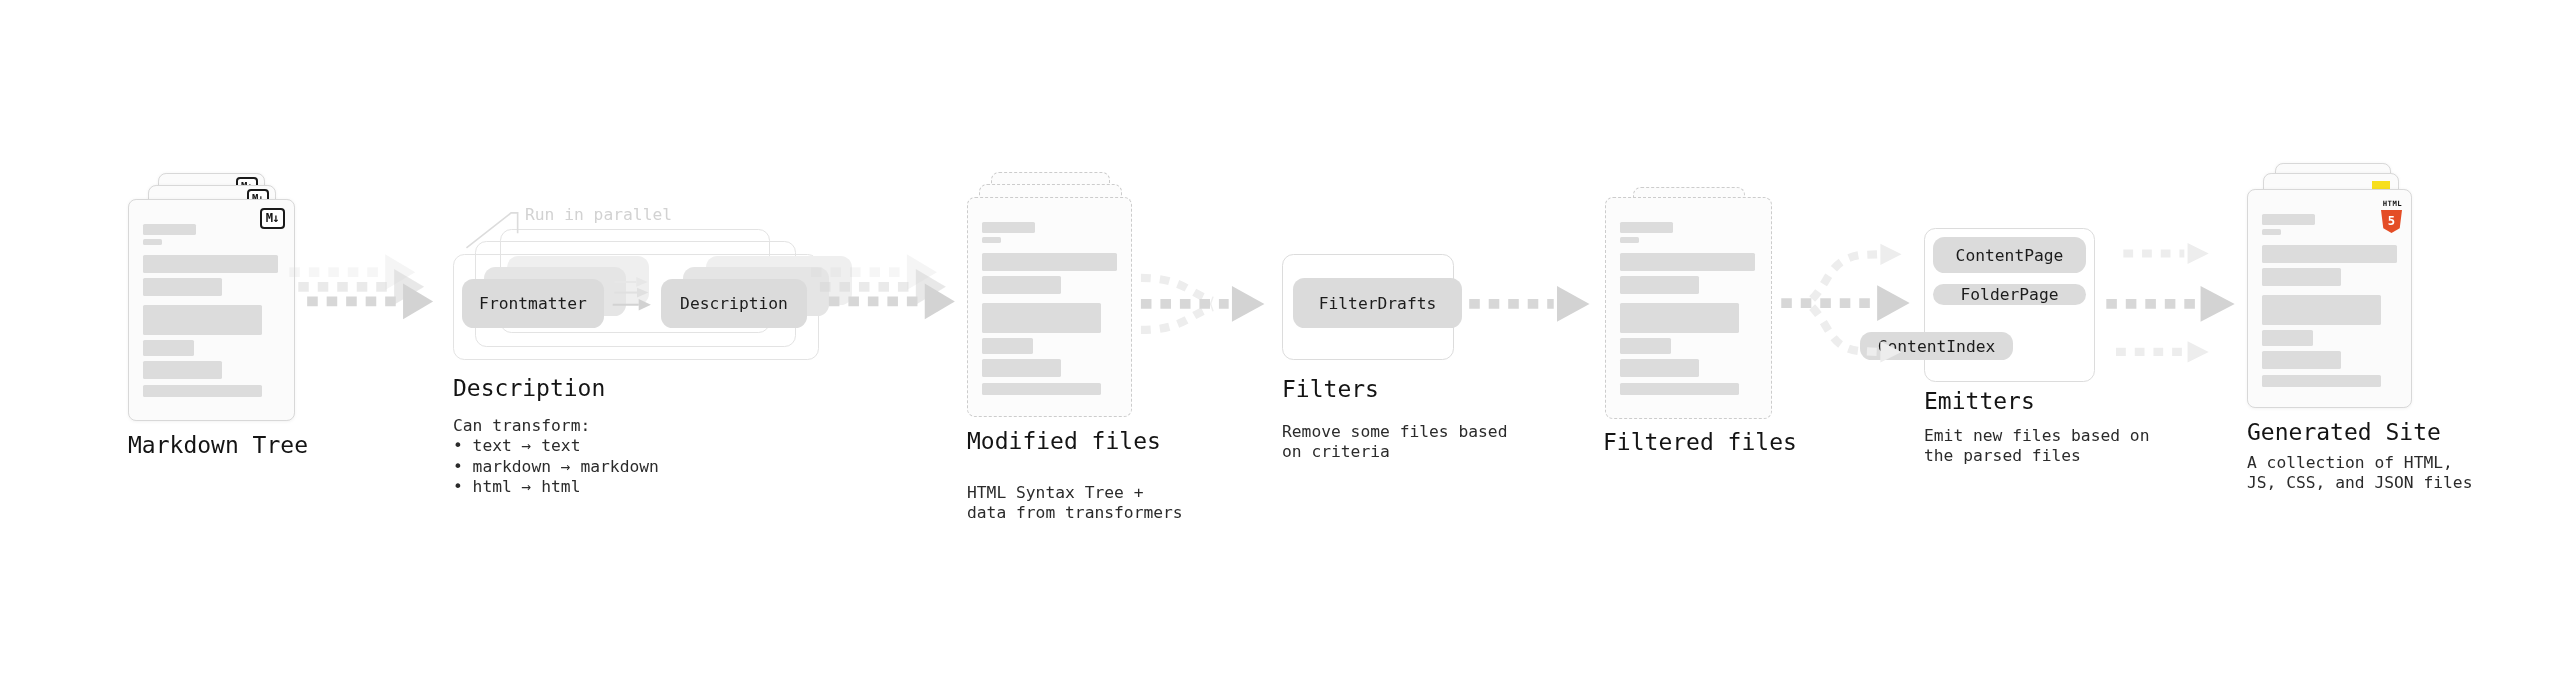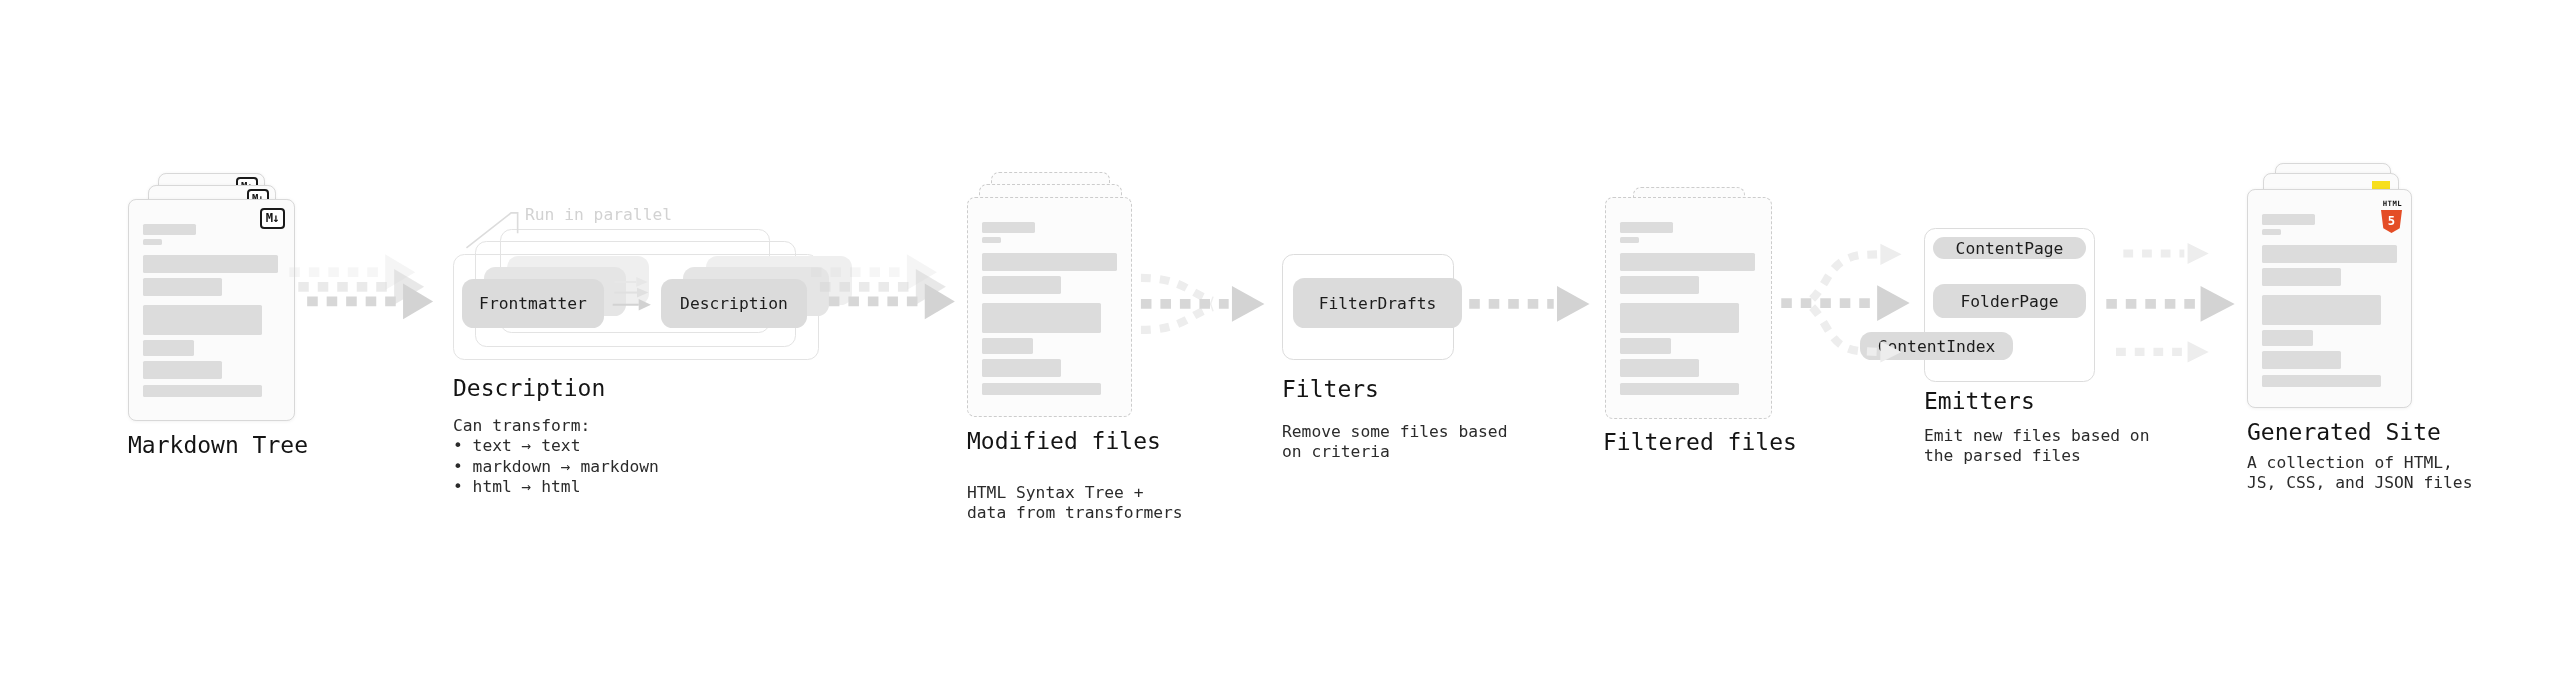--- a/index.html
+++ b/index.html
@@ -142,22 +142,22 @@
     <div class="bar"></div>
     <div class="bar"></div>
     <div class="bar"></div>
     <div class="bar"></div>
     <div class="bar"></div>
   </div>
 </div>
   <div class="label" style="left:1603px;top:429px">Filtered files</div>
 
   <div class="cbox" style="left:1924px;top:228px;width:171px;height:154px"></div>
-  <div class="pill" style="left:1933px;top:237px;width:153px;height:22px">ContentPage</div>
-  <div class="pill" style="left:1933px;top:284px;width:153px;height:34px">FolderPage</div>
+  <div class="pill" style="left:1933px;top:237px;width:153px;height:36px">ContentPage</div>
+  <div class="pill" style="left:1933px;top:284px;width:153px;height:21px">FolderPage</div>
   <div class="pill" style="left:1860px;top:332px;width:153px;height:28px">ContentIndex</div>
   <div class="label" style="left:1924px;top:388px">Emitters</div>
   <div class="desc" style="left:1924px;top:426px">Emit new files based on
 the parsed files</div>
 
   <div class="doc" style="left:2275px;top:163px;width:116px;height:57px">
     <span class="badge-css">
       <span class="t">CSS</span>
       <span class="u"></span>
     </span>

